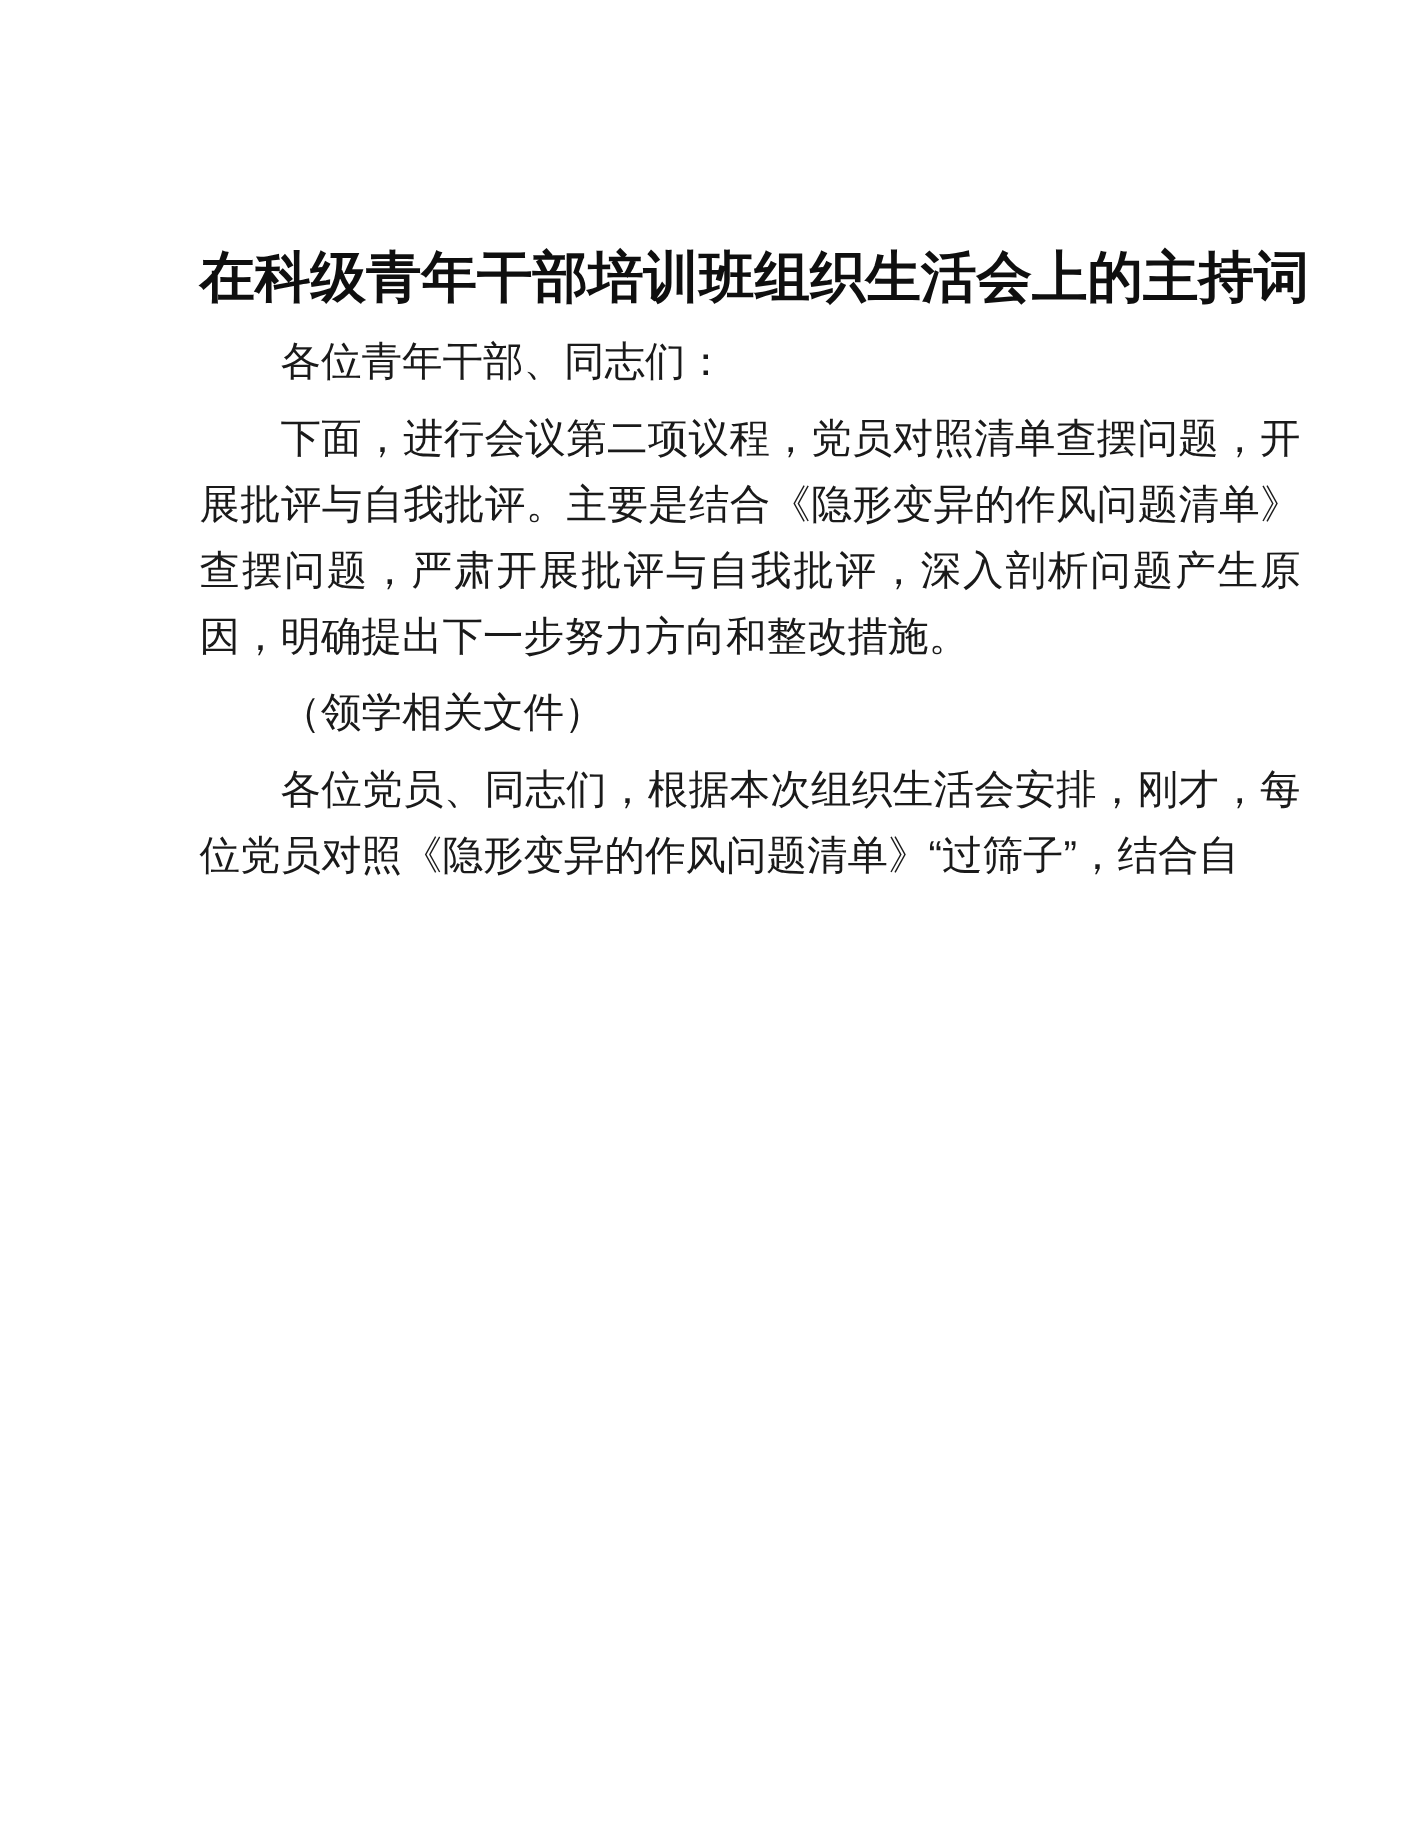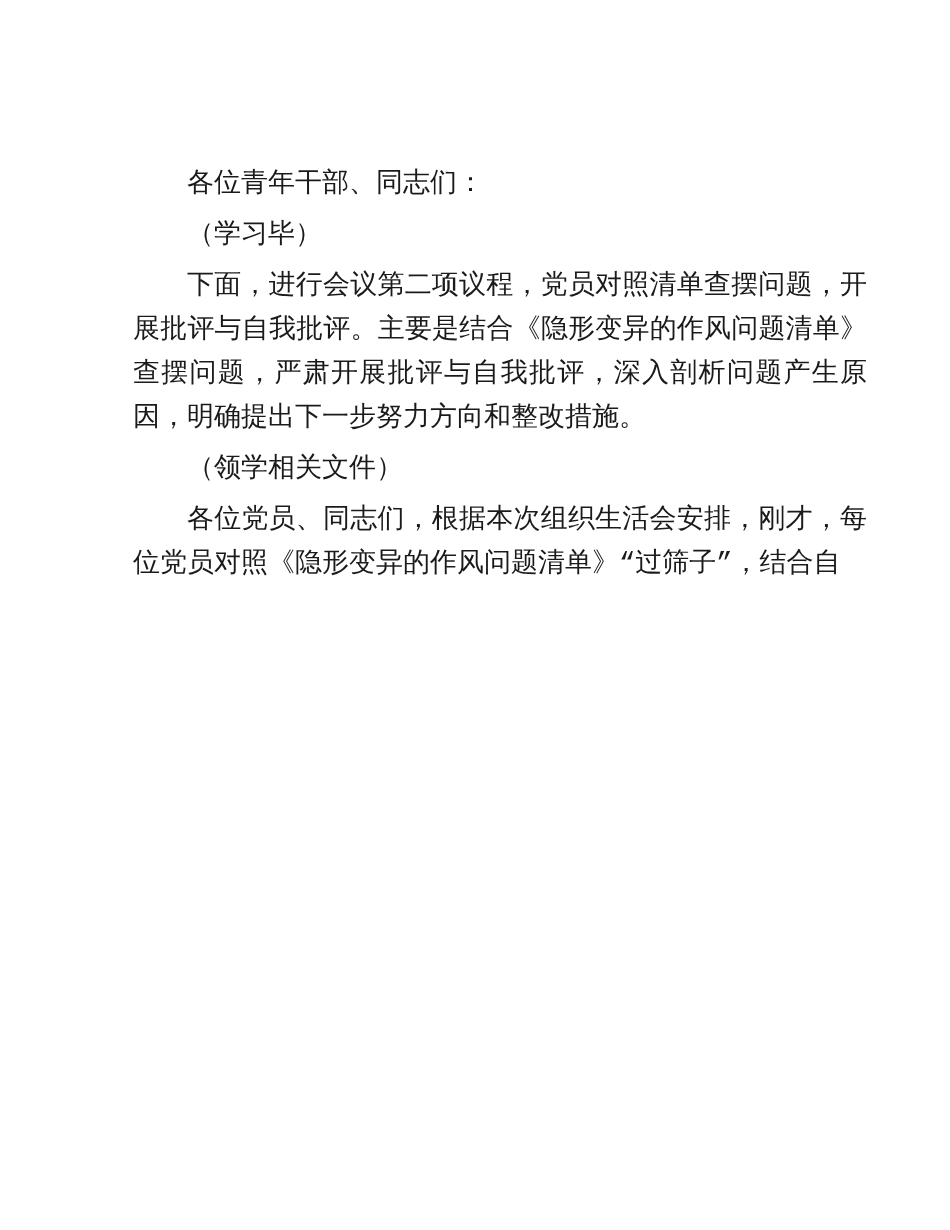--- a/index.html
+++ b/index.html
@@ -25,38 +25,38 @@
       font-family: "Liberation Sans", sans-serif;
       font-weight: bold;
       font-size: 37px;
       line-height: 46px;
       text-align: center;
       white-space: nowrap;
       color: #0f0f0f;
       margin: 0 0 11px 0;
     }
     .body-text p {
-      font-family: Liberation Mono, monospace;
+      font-family: Liberation Sans, sans-serif;
       font-size: 27px;
       line-height: 44px;
       margin: 0 0 7px 0;
       text-indent: 2em;
       text-align: justify;
       text-justify: inter-character;
       word-break: normal;
       line-break: strict;
       color: #1a1a1a;
     }
   </style>
 </head>
 <body>
 
 <div class="page">
   <div class="content">
+    <h1 class="doc-title">在科级青年干部培训班组织生活会上的主持词</h1>
     <div class="body-text">
         <p>各位青年干部、同志们：</p>
-        <p>（学习毕）</p>
         <p>下面，进行会议第二项议程，党员对照清单查摆问题，开展批评与自我批评。主要是结合《隐形变异的作风问题清单》查摆问题，严肃开展批评与自我批评，深入剖析问题产生原因，明确提出下一步努力方向和整改措施。</p>
         <p>（领学相关文件）</p>
         <p>各位党员、同志们，根据本次组织生活会安排，刚才，每位党员对照《隐形变异的作风问题清单》“过筛子”，结合自</p>
       </div>
   </div>
 </div>
 
 </body></html>

